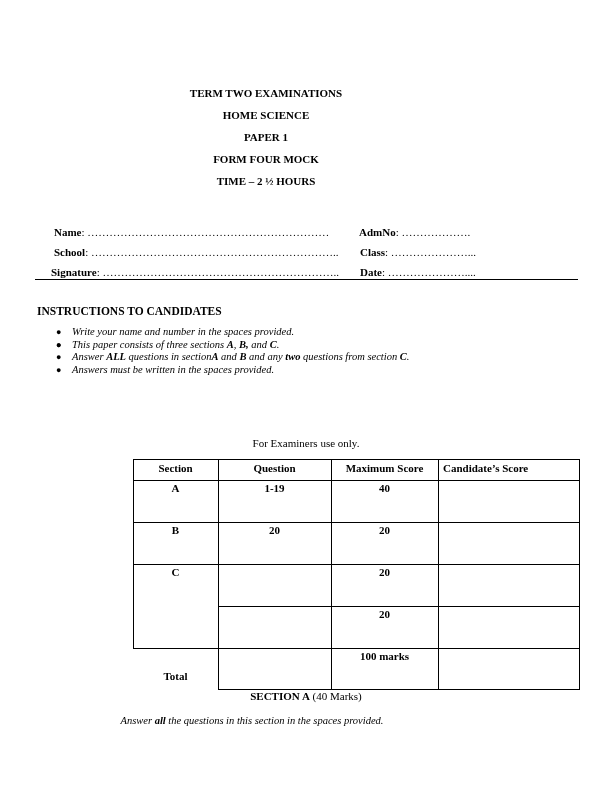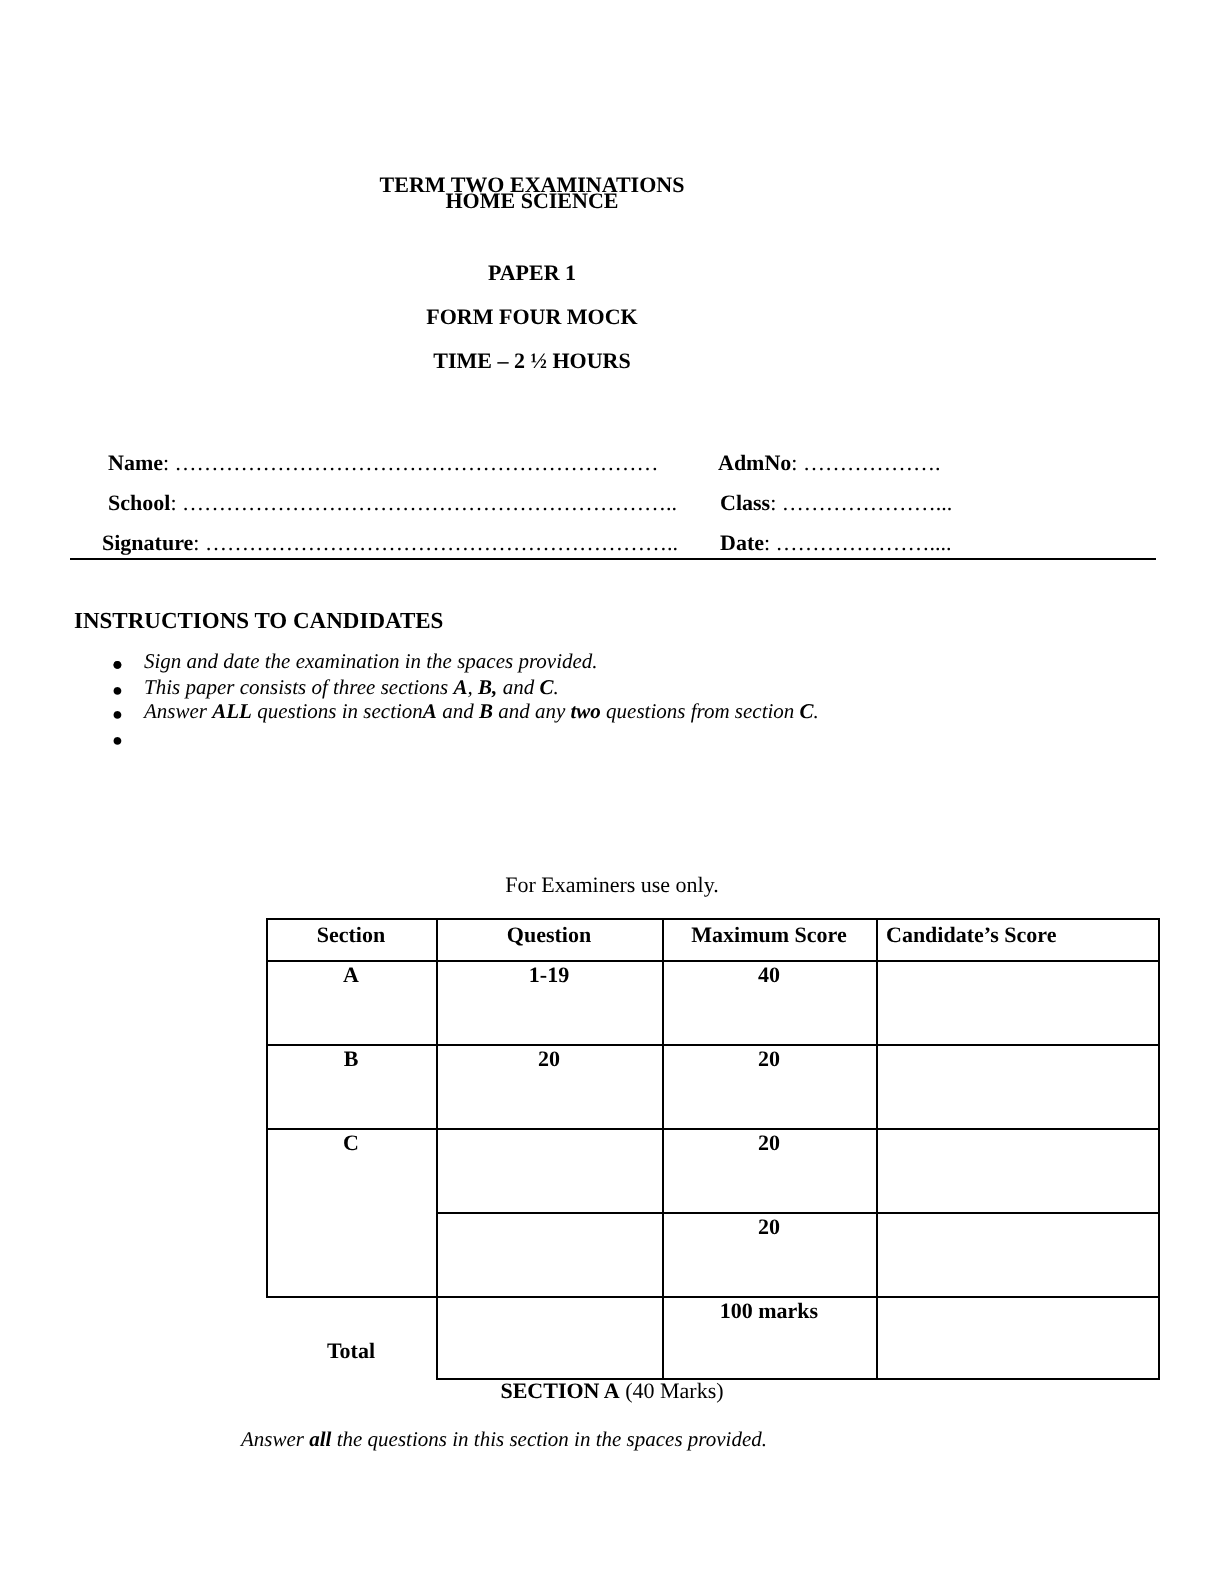--- a/index.html
+++ b/index.html
@@ -122,21 +122,21 @@
       font-style: italic;
       line-height: 13px;
     }
     .section-a-note b { font-weight: bold; }
   </style>
 </head>
 <body>
 
 <div>
   <div class="title-line" style="top:87px;">TERM TWO EXAMINATIONS</div>
-  <div class="title-line" style="top:95px;">HOME SCIENCE</div>
+  <div class="title-line" style="top:109px;">HOME SCIENCE</div>
   <div class="title-line" style="top:131px;">PAPER 1</div>
   <div class="title-line" style="top:153px;">FORM FOUR MOCK</div>
   <div class="title-line" style="top:175px;">TIME – 2 ½ HOURS</div>
 </div>
 
 <div>
   <div class="field-row" style="left:54px; top:226px;">
     <b>Name</b><span>: …………………………………………………………</span>
   </div>
   <div class="field-row" style="left:359px; top:226px;">
@@ -155,25 +155,25 @@
   </div>
   <div class="field-row" style="left:360px; top:266px;">
     <b>Date</b><span>: …………………....</span>
   </div>
 </div>
 
 <div class="hr-line"></div>
 
 <div class="instr-heading">INSTRUCTIONS TO CANDIDATES</div>
 <ul class="instr-list" id="instr-list">
+    <li><span class="bullet">●</span><span>Write your name and number in the spaces provided.</span></li>
     <li><span class="bullet">●</span></li>
-    <li><span class="bullet">●</span><span>Sign and date the examination in the spaces provided.</span></li>
     <li><span class="bullet">●</span><span>This paper consists of three sections </span><b>A</b><span>, </span><b>B,</b><span> and </span><b>C</b><span>.</span></li>
     <li><span class="bullet">●</span><span>Answer </span><b>ALL</b><span> questions in section</span><b>A</b><span> and </span><b>B</b><span> and any </span><b>two</b><span> questions from section </span><b>C</b><span>.</span></li>
-    <li><span class="bullet">●</span></li>
+    <li><span class="bullet">●</span><span>Answers must be written in the spaces provided.</span></li>
   </ul>
 
 <div class="examiner-caption">For Examiners use only.</div>
 
 <div class="grid" style="left:0; top:0; width:612px; height:600px;margin-left:32px;">
 
   <div class="line-h" style="left:101px; top:459px; width:447px;"></div>
   <div class="line-h" style="left:101px; top:480px; width:447px;"></div>
   <div class="line-h" style="left:101px; top:522px; width:447px;"></div>
   <div class="line-h" style="left:101px; top:564px; width:447px;"></div>

